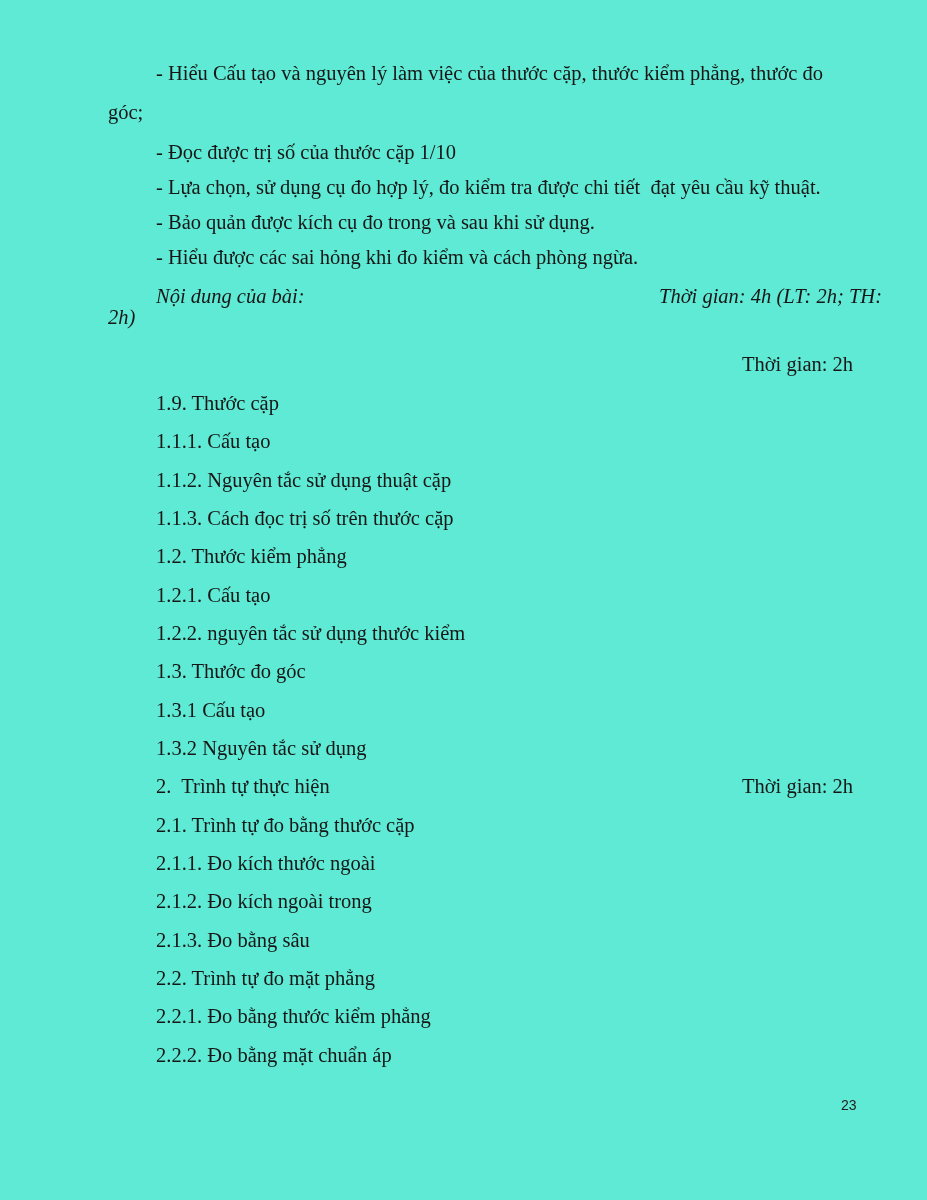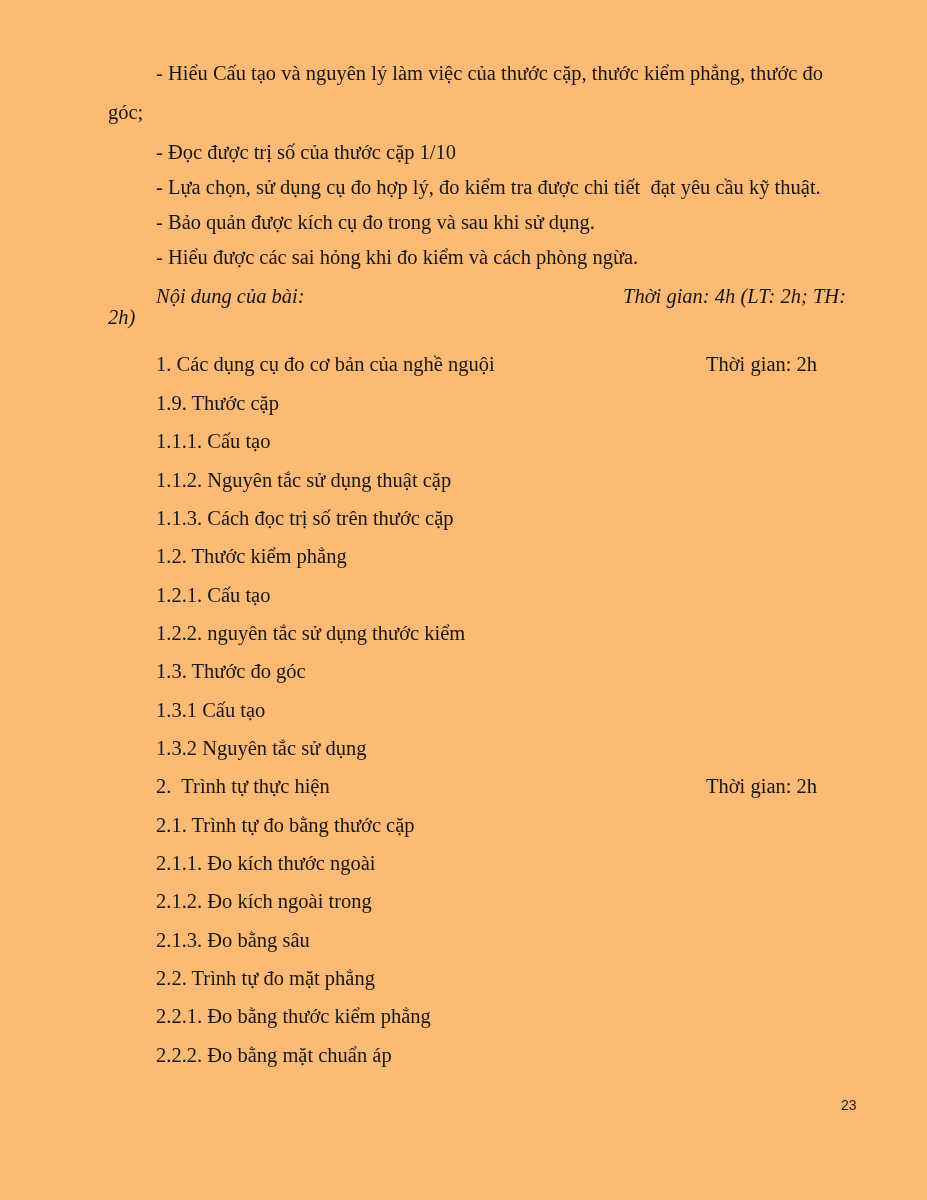--- a/index.html
+++ b/index.html
@@ -4,39 +4,40 @@
 <style>
   html, body {
     margin: 0;
     padding: 0;
     background: #ffffff;
   }
   .page {
     position: relative;
     width: 927px;
     height: 1200px;
-    background: #fdba74;
+    background: #5eead4;
     font-family: "Liberation Serif", "DejaVu Serif", serif;
     color: #161616;
     overflow: hidden;
   }
   .line {
     position: absolute;
     left: 108px;
     width: 800px;
     font-size: 20.5px;
     line-height: 26px;
     white-space: pre-wrap;
   }
   .line.indent { padding-left: 48px; }
   .line.italic { font-style: italic; }
   .time {
     position: absolute;
     top: 0;
     white-space: pre;
+    margin-left: 36px;
   }
   .time.far  { left: 515px; }
   .time.near { left: 598px; }
   .page-number {
     position: absolute;
     left: 841px;
     top: 1094px;
     font-family: "Liberation Sans", "DejaVu Sans", sans-serif;
     font-size: 14px;
     line-height: 22px;
@@ -49,21 +50,21 @@
 <div class="page">
   <div id="lines-container">
       <div class="line indent" style="top: 60px;"><span>- Hiểu Cấu tạo và nguyên lý làm việc của thước cặp, thước kiểm phẳng, thước đo</span></div>
       <div class="line" style="top: 99px;"><span>góc;</span></div>
       <div class="line indent" style="top: 139px;"><span>- Đọc được trị số của thước cặp 1/10</span></div>
       <div class="line indent" style="top: 174px;"><span>- Lựa chọn, sử dụng cụ đo hợp lý, đo kiểm tra được chi tiết  đạt yêu cầu kỹ thuật.</span></div>
       <div class="line indent" style="top: 209px;"><span>- Bảo quản được kích cụ đo trong và sau khi sử dụng.</span></div>
       <div class="line indent" style="top: 244px;"><span>- Hiểu được các sai hỏng khi đo kiểm và cách phòng ngừa.</span></div>
       <div class="line indent italic" style="top: 283px;"><span>Nội dung của bài:</span><span class="time far">Thời gian: 4h (LT: 2h; TH:</span></div>
       <div class="line italic" style="top: 304px;"><span>2h)</span></div>
-      <div class="line indent" style="top: 351px;"><span>1. Các dụng cụ đo cơ bản của nghề nguội</span><span class="time near">Thời gian: 2h</span></div>
+      <div class="line indent" style="top: 351px;"><span class="time near">Thời gian: 2h</span></div>
       <div class="line indent" style="top: 390px;"><span>1.9. Thước cặp</span></div>
       <div class="line indent" style="top: 428px;"><span>1.1.1. Cấu tạo</span></div>
       <div class="line indent" style="top: 467px;"><span>1.1.2. Nguyên tắc sử dụng thuật cặp</span></div>
       <div class="line indent" style="top: 505px;"><span>1.1.3. Cách đọc trị số trên thước cặp</span></div>
       <div class="line indent" style="top: 543px;"><span>1.2. Thước kiểm phẳng</span></div>
       <div class="line indent" style="top: 582px;"><span>1.2.1. Cấu tạo</span></div>
       <div class="line indent" style="top: 620px;"><span>1.2.2. nguyên tắc sử dụng thước kiểm</span></div>
       <div class="line indent" style="top: 658px;"><span>1.3. Thước đo góc</span></div>
       <div class="line indent" style="top: 697px;"><span>1.3.1 Cấu tạo</span></div>
       <div class="line indent" style="top: 735px;"><span>1.3.2 Nguyên tắc sử dụng</span></div>

